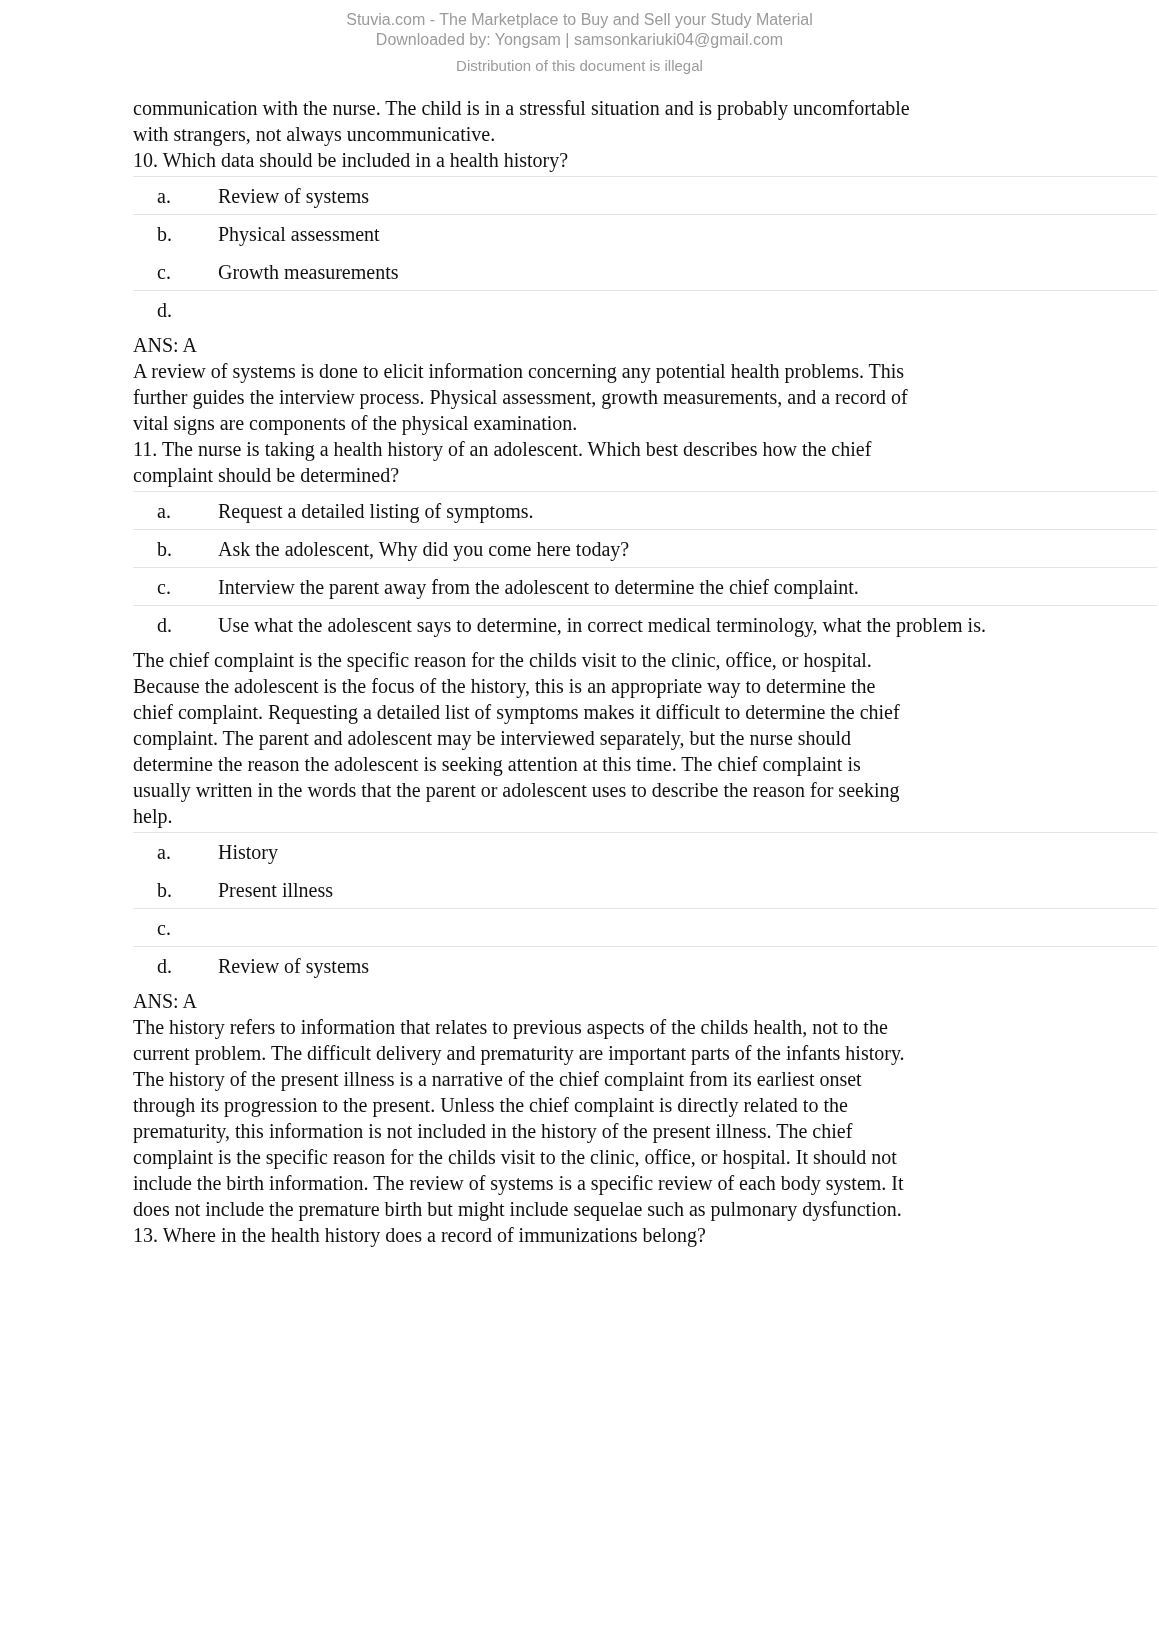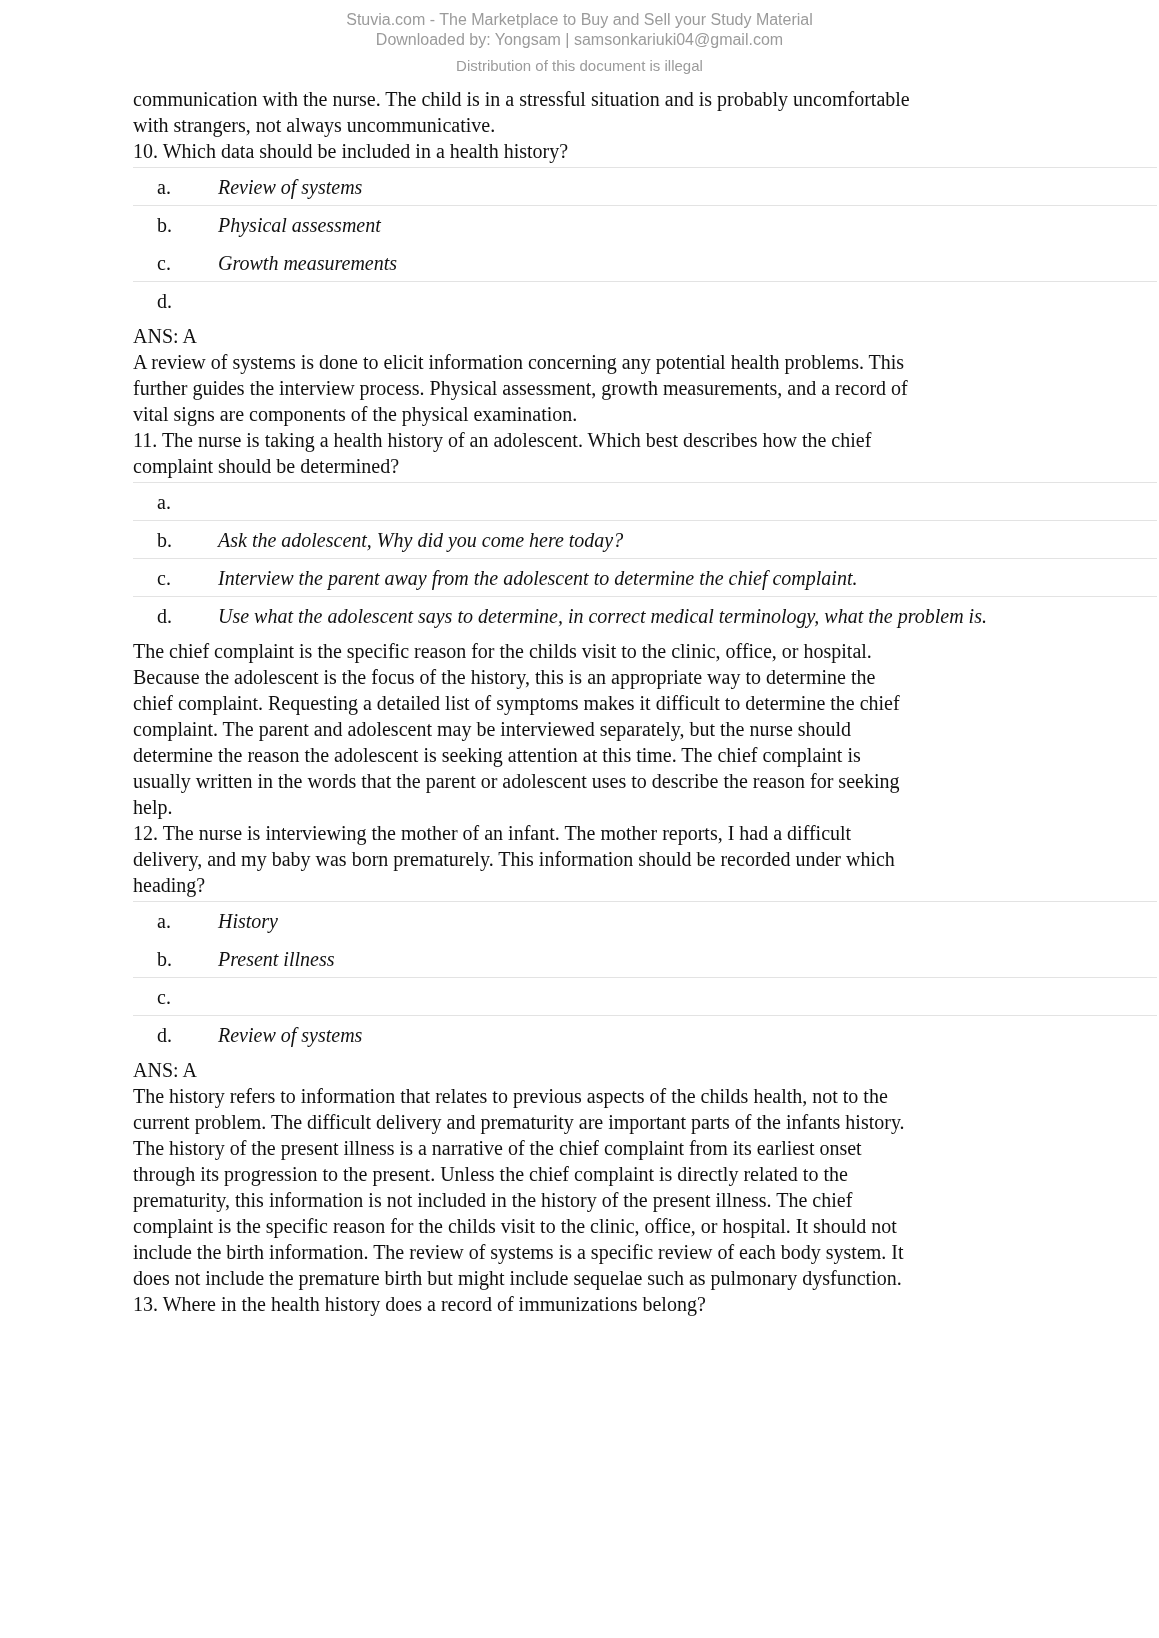--- a/index.html
+++ b/index.html
@@ -21,21 +21,21 @@
     text-align: center;
     font-family: "Liberation Sans", sans-serif;
     color: #9b9b9b;
   }
   .hdr { top: 10px; font-size: 16px; line-height: 20px; }
   .hdr .dist { margin-top: 6px; font-size: 15px; }
   .ftr-line1 { top: 1567px; font-size: 16px; }
   .ftr-line2 { top: 1600px; font-size: 15px; }
   .content {
     position: absolute;
-    top: 86px;
+    top: 95px;
     left: 133px;
     width: 1024px;
     font-size: 20px;
     line-height: 26px;
   }
   .para { font-size: 20px; line-height: 26px; }
   .opts {
     margin-top: 3px;
     margin-bottom: 3px;
     border-top: 1px solid #e3e3e3;
@@ -44,21 +44,21 @@
     height: 38px;
     display: flex;
     align-items: center;
   }
   .opt.bb { border-bottom: 1px solid #e3e3e3; }
   .opt-letter {
     width: 85px;
     padding-left: 24px;
     flex-shrink: 0;
   }
-  .opt-text { flex: 1; font-style: italic; }
+  .opt-text { flex: 1; }
 </style>
 </head>
 <body>
 
 <div class="page">
 
   <div class="watermark hdr">
     <div>Stuvia.com - The Marketplace to Buy and Sell your Study Material</div>
     <div>Downloaded by: Yongsam | samsonkariuki04@gmail.com</div>
     <div class="dist">Distribution of this document is illegal</div>
@@ -89,39 +89,39 @@
       </div>
       <div class="para">ANS: A</div>
       <div class="para">A review of systems is done to elicit information concerning any potential health problems. This<br>further guides the interview process. Physical assessment, growth measurements, and a record of<br>vital signs are components of the physical examination.</div>
     </section>
 
     <section>
       <div class="para">11. The nurse is taking a health history of an adolescent. Which best describes how the chief<br>complaint should be determined?</div>
       <div class="opts">
         <div class="opt bb">
           <span class="opt-letter">a.</span>
+          <span class="opt-text">Request a detailed listing of symptoms.</span>
         </div>
         <div class="opt bb">
           <span class="opt-letter">b.</span>
           <span class="opt-text">Ask the adolescent, Why did you come here today?</span>
         </div>
         <div class="opt bb">
           <span class="opt-letter">c.</span>
           <span class="opt-text">Interview the parent away from the adolescent to determine the chief complaint.</span>
         </div>
         <div class="opt">
           <span class="opt-letter">d.</span>
           <span class="opt-text">Use what the adolescent says to determine, in correct medical terminology, what the problem is.</span>
         </div>
       </div>
       <div class="para">The chief complaint is the specific reason for the childs visit to the clinic, office, or hospital.<br>Because the adolescent is the focus of the history, this is an appropriate way to determine the<br>chief complaint. Requesting a detailed list of symptoms makes it difficult to determine the chief<br>complaint. The parent and adolescent may be interviewed separately, but the nurse should<br>determine the reason the adolescent is seeking attention at this time. The chief complaint is<br>usually written in the words that the parent or adolescent uses to describe the reason for seeking<br>help.</div>
     </section>
 
     <section>
-      <div class="para">12. The nurse is interviewing the mother of an infant. The mother reports, I had a difficult<br>delivery, and my baby was born prematurely. This information should be recorded under which<br>heading?</div>
       <div class="opts">
         <div class="opt">
           <span class="opt-letter">a.</span>
           <span class="opt-text">History</span>
         </div>
         <div class="opt bb">
           <span class="opt-letter">b.</span>
           <span class="opt-text">Present illness</span>
         </div>
         <div class="opt bb">

